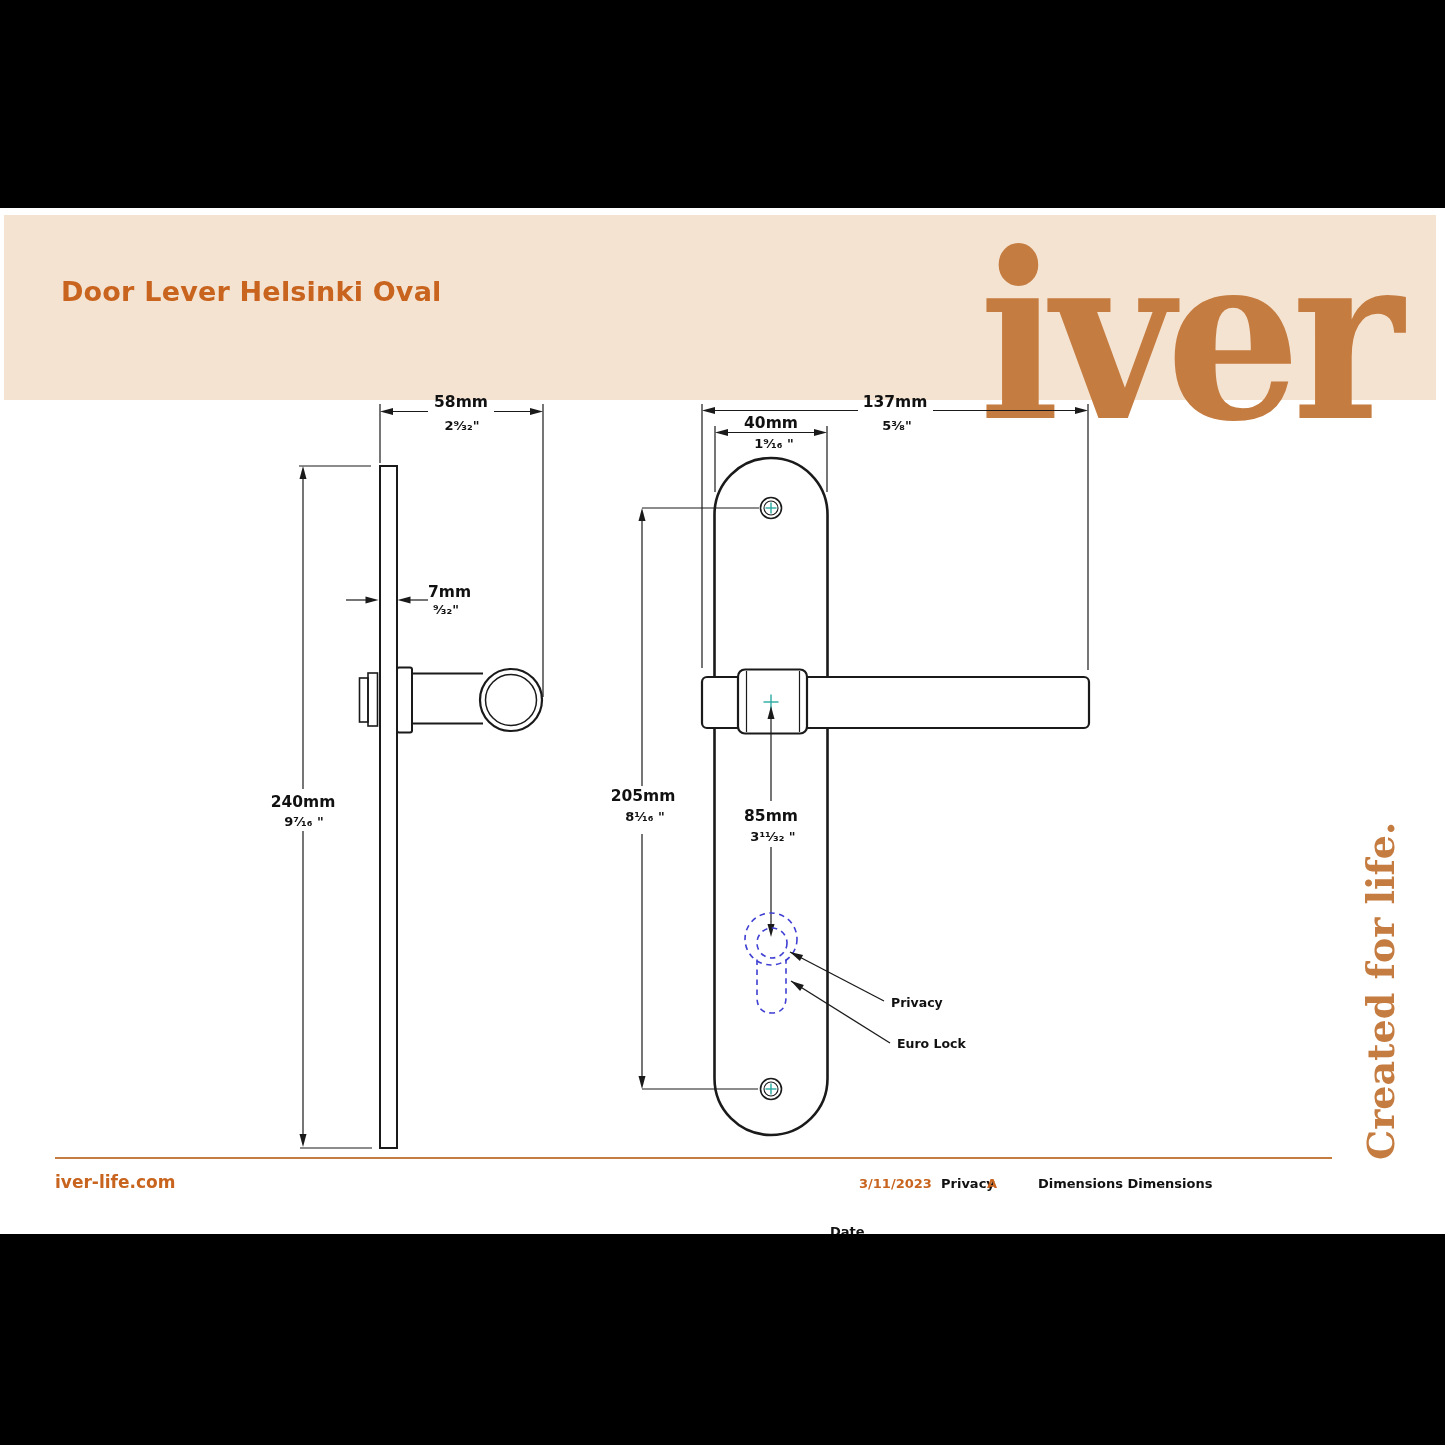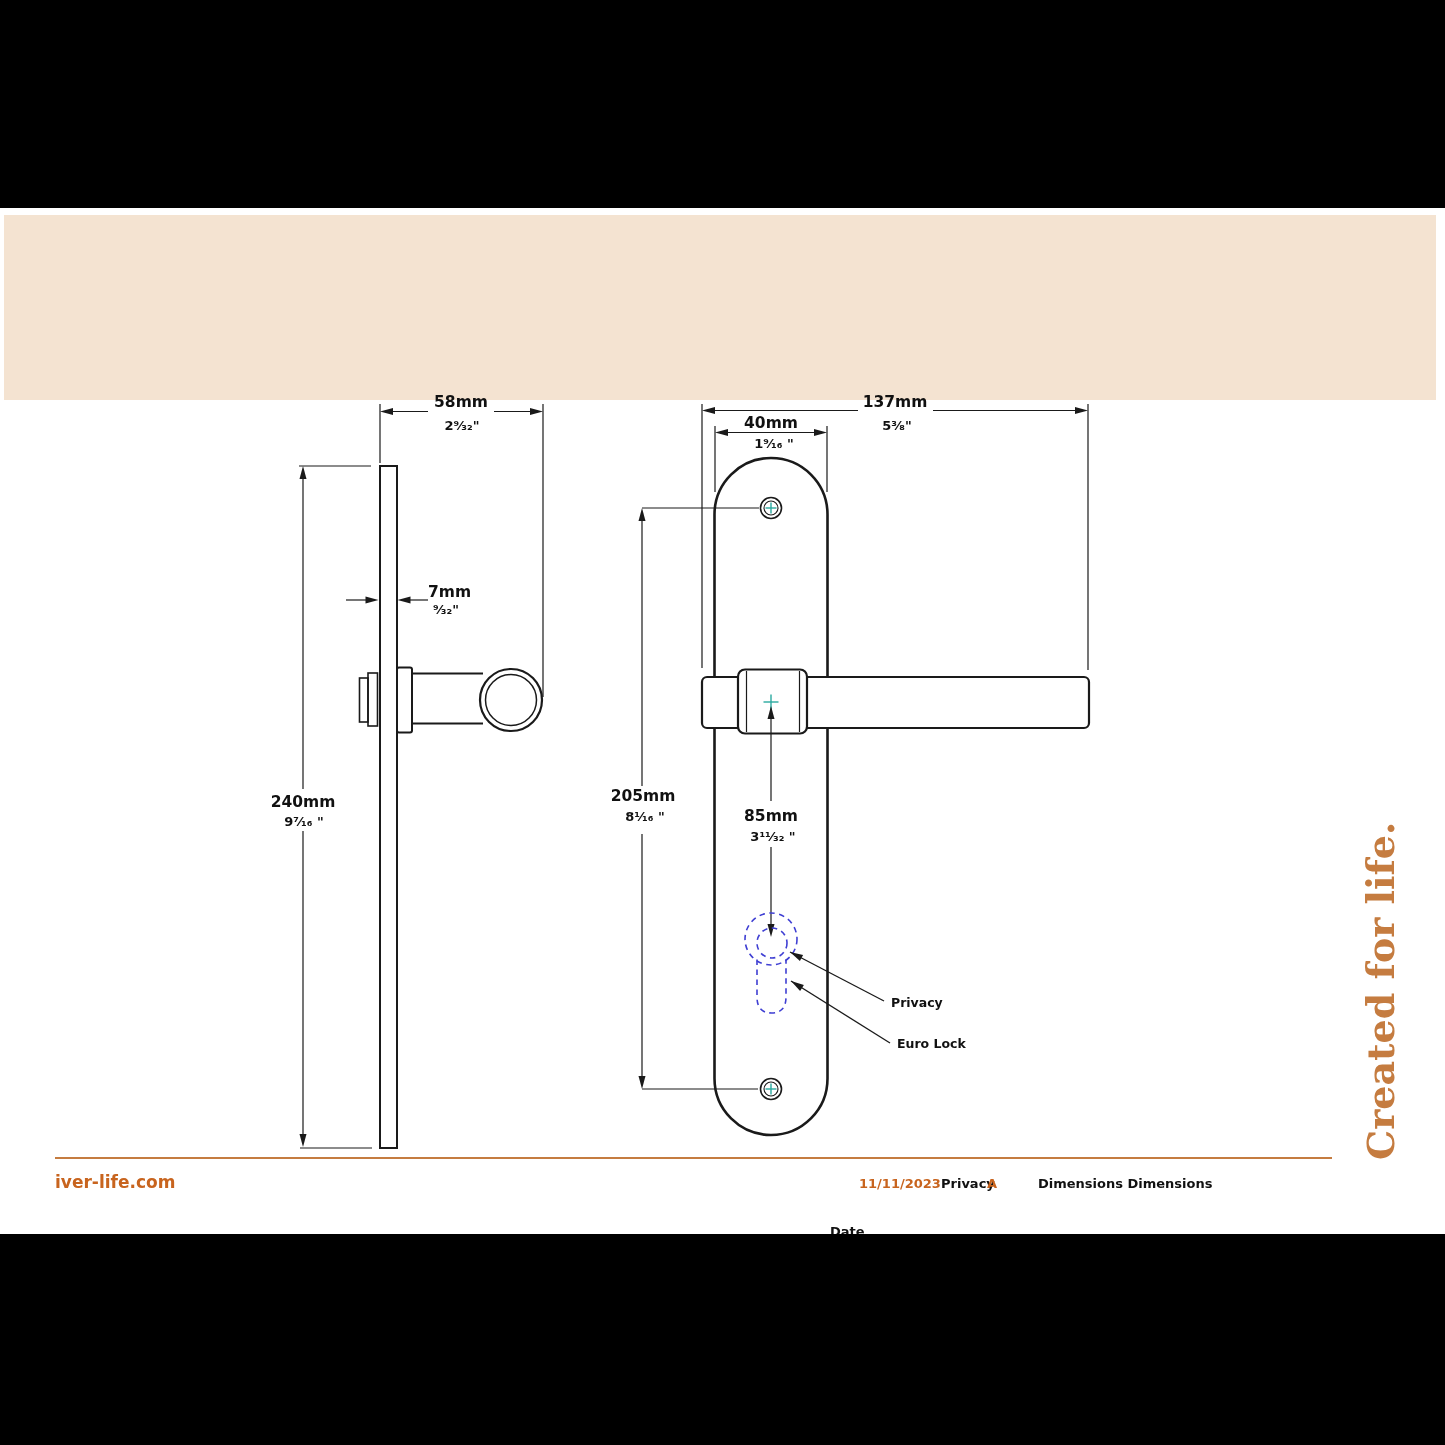--- a/index.html
+++ b/index.html
@@ -42,20 +42,24 @@
   .m-date-l{left:830px;margin-top:48px;} .m-date-v{left:859px;} .m-rev-l{left:941px;} .m-rev-v{left:987px;} .m-note{left:1038px;}
 </style>
 </head>
 <body>
 
 <div class="stage">
 
   <div class="bar top"></div>
 
   <div class="band"></div>
+  <h1 class="page-title">Door Lever Helsinki Oval</h1>
+  <div class="band" style="background:transparent;pointer-events:none;">
+    <div class="logo">iver</div>
+  </div>
 
   <svg class="drawing" viewBox="0 0 1445 1445">
 
     <g stroke="#1A1A1A" fill="none">
       <rect x="380" y="466" width="17" height="682" stroke-width="2"></rect>
       <rect x="359.5" y="678" width="8.5" height="44" stroke-width="1.6"></rect>
       <rect x="368" y="673" width="9.5" height="53" stroke-width="1.6"></rect>
       <rect x="397" y="667.5" width="15" height="65" rx="2" stroke-width="2" fill="#fff"></rect>
       <line x1="412" y1="673.5" x2="483" y2="673.5" stroke-width="2"></line>
       <line x1="412" y1="723.5" x2="483" y2="723.5" stroke-width="2"></line>
@@ -179,19 +183,19 @@
       <polygon points="791,981 800.1,990.9 803.9,985" fill="#1A1A1A"></polygon>
     </g>
     <text class="note-lbl" x="897" y="1048" text-anchor="start">Euro Lock</text>
   </svg>
 
   <div class="tagline">Created for life.</div>
 
   <div class="footer-rule"></div>
   <a class="website" href="#">iver-life.com</a>
   <span class="meta m-date-l">Date</span>
-  <span class="meta orange m-date-v">11/11/2023</span>
+  <span class="meta orange m-date-v">3/11/2023</span>
   <span class="meta m-rev-l">Privacy</span>
   <span class="meta orange m-rev-v">A</span>
   <span class="meta m-note">Dimensions Dimensions</span>
 
   <div class="bar bottom"></div>
 </div>
 
 </body></html>

